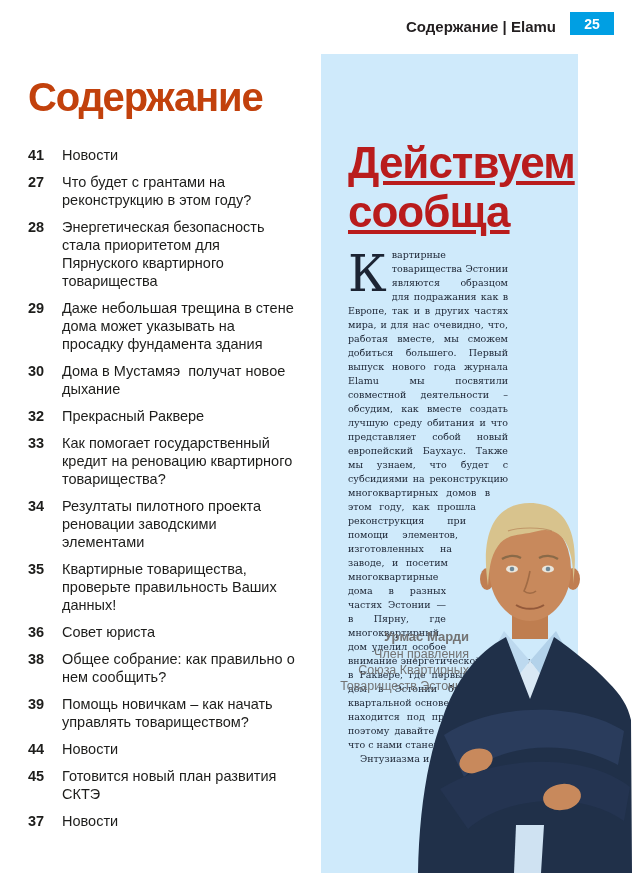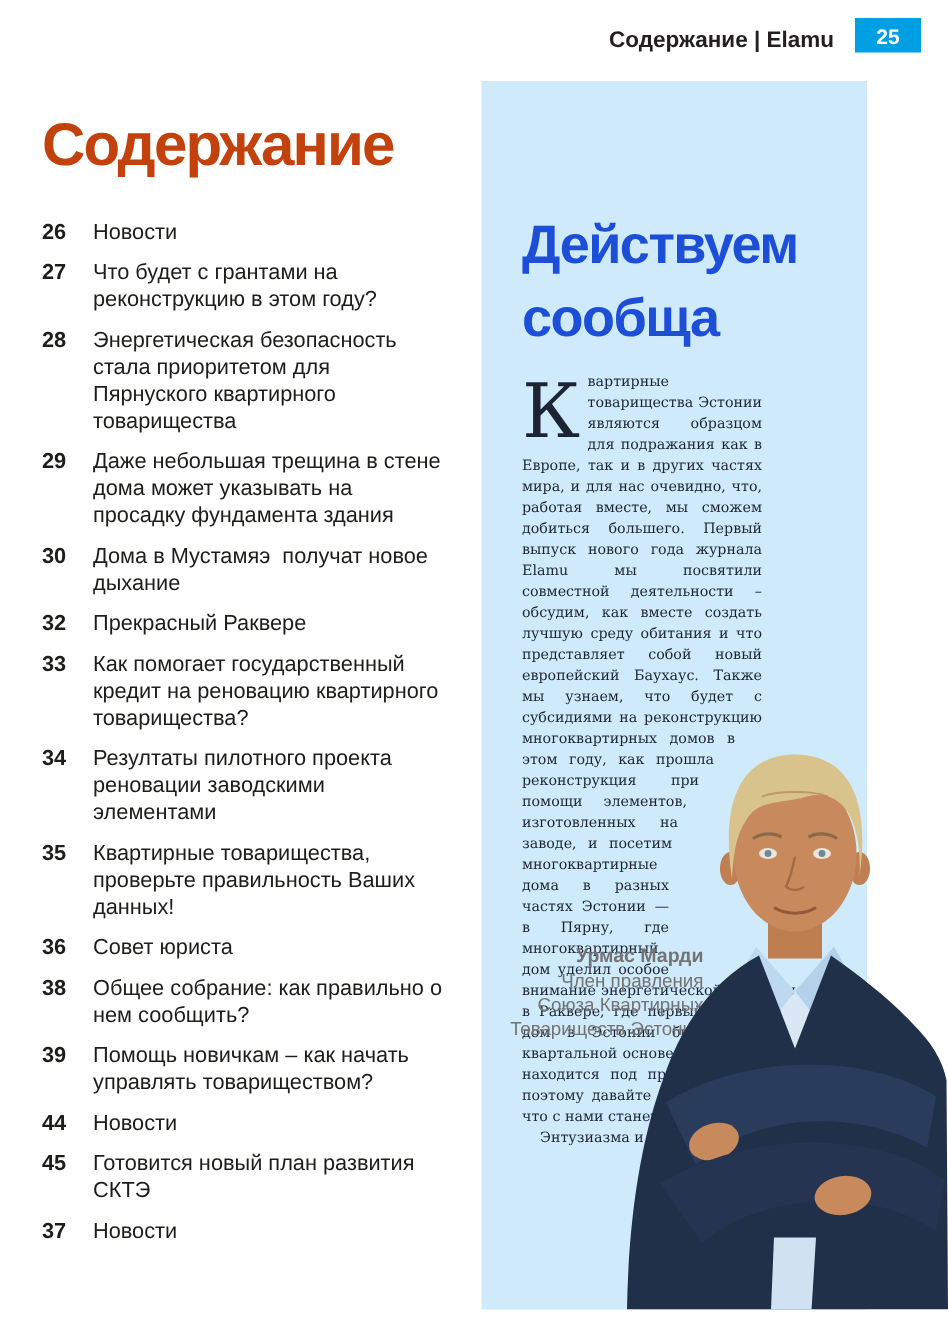--- a/index.html
+++ b/index.html
@@ -15,22 +15,22 @@
   
   .toc{position:absolute;left:28px;top:76px;width:270px;}
   .toc-title{font-size:40px;font-weight:bold;letter-spacing:-1.2px;line-height:42px;color:#c2410c;}
   .toc-rows{margin-top:28px;}
   .toc-row{display:flex;margin-bottom:9px;}
   .toc-num{width:34px;flex:0 0 34px;font-size:14.5px;line-height:18px;font-weight:bold;}
   .toc-ttl{flex:1;font-size:14.5px;line-height:18px;}
 
   
   .panel{position:absolute;left:321px;top:54px;width:257px;height:819px;background:#cfeafb;}
-  .ptitle{margin:84px 10px 0 27px;font-size:36px;line-height:49px;font-weight:bold;
-          letter-spacing:-1px;color:#1d4ed8;}
+  .ptitle{margin:84px 10px 0 27px;font-size:44px;line-height:49px;font-weight:bold;
+          letter-spacing:-1px;color:#b91c1c;text-decoration:underline;}
   .pbody{margin:12px 12px 0 27px;width:218px;font-family:"DejaVu Serif",serif;
          font-size:9.5px;line-height:14px;text-align:justify;color:#1c2433;}
   .pbody p{margin:0;}
   .pbody .para2{text-indent:12px;}
   .dropcap{float:left;font-family:"DejaVu Serif",serif;font-size:50px;line-height:46px;
            padding:3px 5px 2px 0;color:#1c2433;}
   .s{float:right;clear:right;height:14px;}
 
   .caption{position:absolute;left:16px;top:574px;width:132px;text-align:right;color:#737373;}
   .cap-name{font-size:13px;font-weight:bold;line-height:17px;margin-bottom:1px;}
@@ -45,21 +45,21 @@
 
   <div class="hdr">
     <span class="crumb">Содержание | Elamu</span>
     <span class="badge">25</span>
   </div>
 
   <div class="toc">
     <div class="toc-title">Содержание</div>
     <div class="toc-rows">
       <div class="toc-row">
-          <span class="toc-num">26</span>
+          <span class="toc-num">41</span>
           <span class="toc-ttl">Новости</span>
         </div>
       <div class="toc-row">
           <span class="toc-num">27</span>
           <span class="toc-ttl">Что будет с грантами на реконструкцию в этом году?</span>
         </div>
       <div class="toc-row">
           <span class="toc-num">28</span>
           <span class="toc-ttl">Энергетическая безопасность стала приоритетом для Пярнуского квартирного товарищества</span>
         </div>

